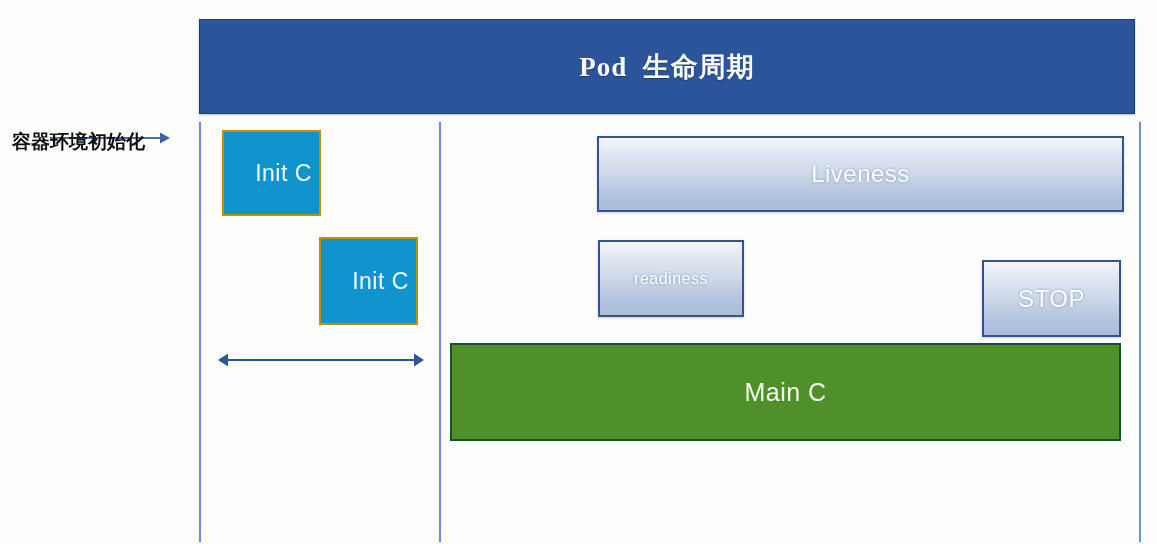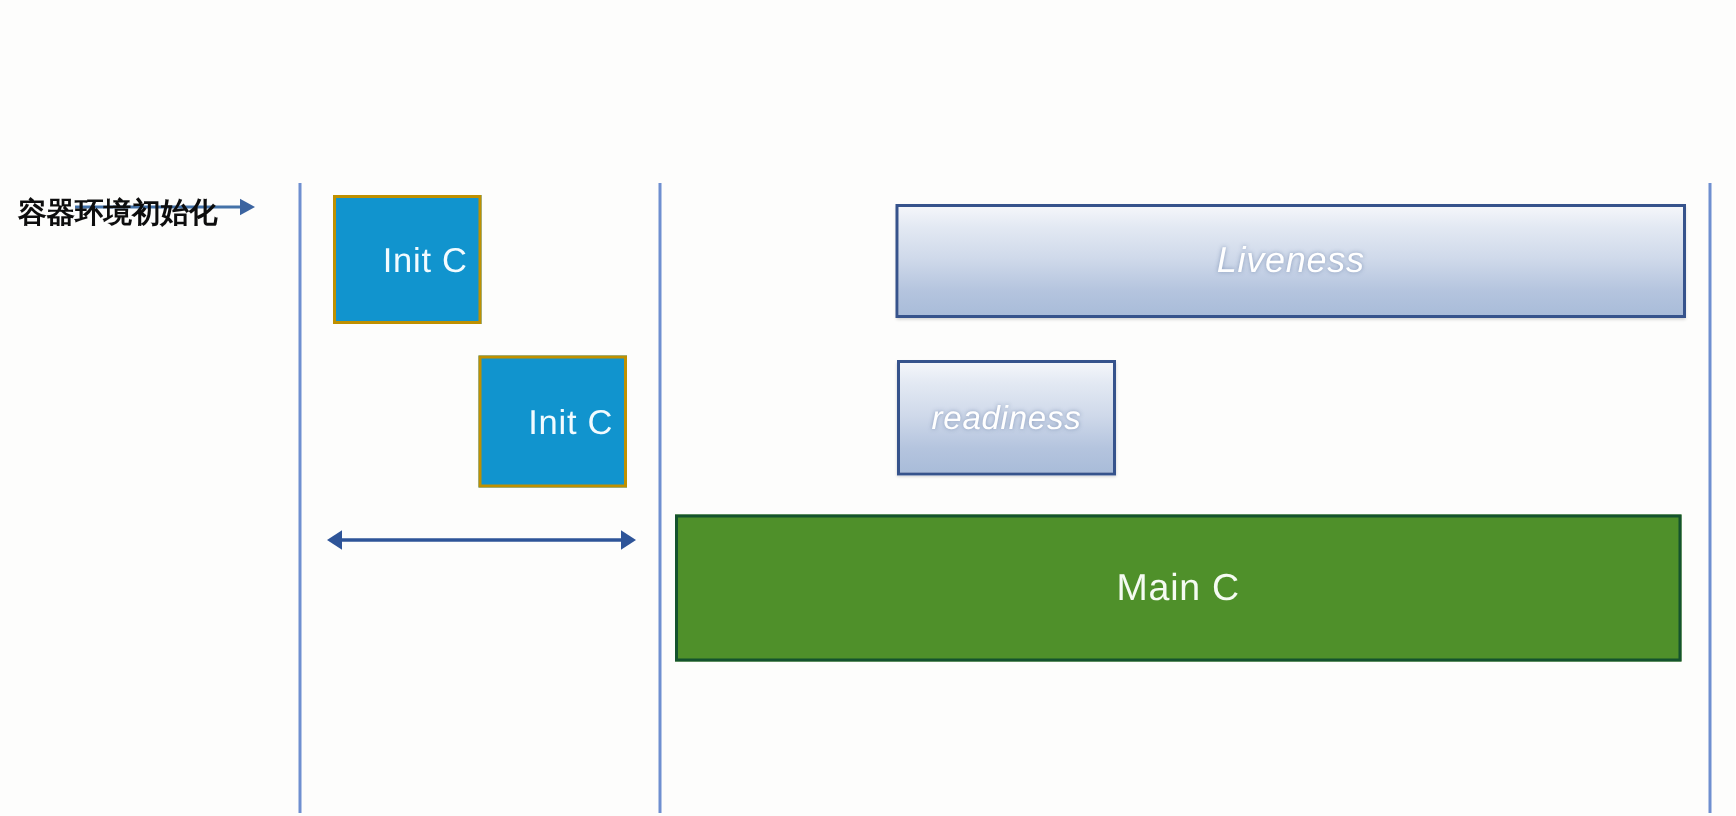--- a/index.html
+++ b/index.html
@@ -112,32 +112,31 @@
     background: linear-gradient(to bottom,
         #f4f6fa 0%,
         #e3e9f3 18%,
         #cfd9ea 48%,
         #b4c4de 78%,
         #a9bcd9 100%);
     display: flex;
     align-items: center;
     justify-content: center;
     box-shadow: 0 1px 2px rgba(0,0,0,0.18);
-    font-style: italic;
   }
   .grad-box span {
     color: #ffffff;
     font-size: 24px;
     font-family: "Liberation Sans", sans-serif;
     text-shadow: 0 0 3px rgba(120,140,175,0.85);
     letter-spacing: 0.5px;
   }
   .liveness  { left: 597px; top: 136px; width: 527px; height: 76px; }
   .readiness { left: 598px; top: 240px; width: 146px; height: 77px; }
-  .readiness span { font-size: 22px; }
+  .readiness span { font-size: 16px; }
   .stop      { left: 982px; top: 260px; width: 139px; height: 77px; }
   .start     { left: 452px; top: 462px; width: 145px; height: 77px; }
 
   
   .main-c {
     position: absolute;
     left: 450px;
     top: 343px;
     width: 671px;
     height: 98px;
@@ -153,20 +152,23 @@
     font-size: 25px;
     font-family: "Liberation Sans", sans-serif;
     letter-spacing: 0.5px;
   }
 </style>
 </head>
 <body>
 
 <div id="slide">
 
+  <div class="title-bar">
+    <div class="title-text">Pod  生命周期</div>
+  </div>
 
   <svg class="caption-arrow" viewBox="0 0 120 16" xmlns="http://www.w3.org/2000/svg">
     <line x1="0" y1="8" x2="110" y2="8" stroke="#4472a8" stroke-width="2"></line>
     <polygon points="110,2.5 120,8 110,13.5" fill="#3b64a0"></polygon>
   </svg>
   <div class="caption-text">容器环境初始化</div>
 
   <div class="divider d1"></div>
   <div class="divider d2"></div>
   <div class="divider d3"></div>
@@ -185,19 +187,22 @@
   </svg>
 
   <div class="grad-box liveness">
     <span>Liveness</span>
   </div>
 
   <div class="grad-box readiness">
     <span>readiness</span>
   </div>
 
+  <div class="grad-box stop">
+    <span>STOP</span>
+  </div>
 
   <div class="main-c">
     <span>Main C</span>
   </div>
 
 
 </div>
 
 </body></html>

